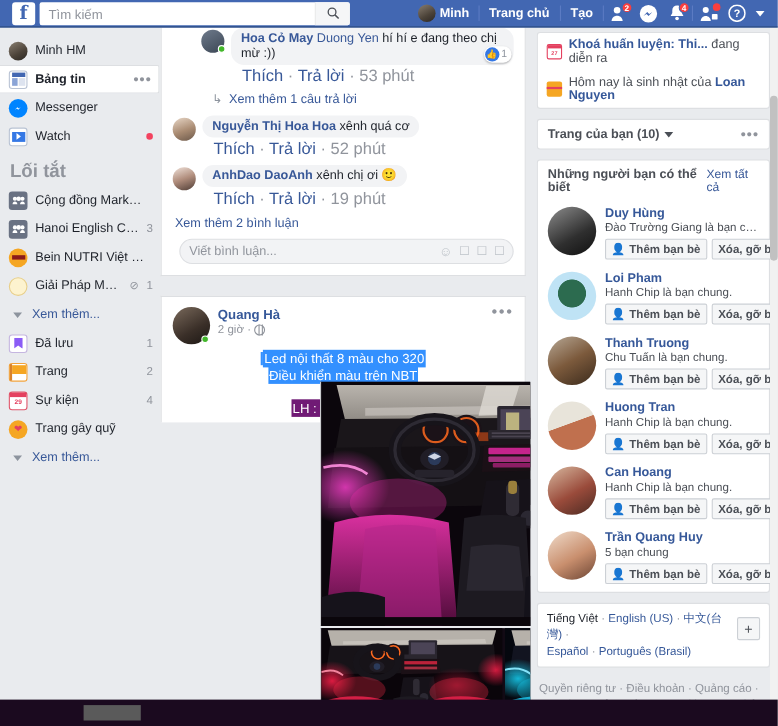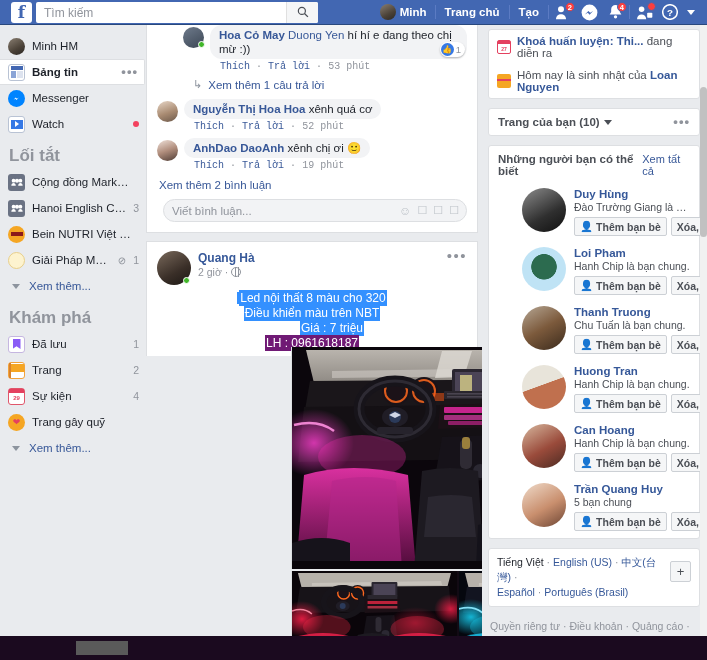--- a/index.html
+++ b/index.html
@@ -158,22 +158,22 @@
     width: 7px; height: 7px; border-radius: 50%;
     background: #42b72a; border: 1.5px solid #fff;
   }
   .bubble {
     background: #f2f3f5; border-radius: 12px;
     padding: 3px 9px; font-size: 11.5px;
     line-height: 14px; display: inline-block;
   }
   .cname { color: #385898; font-weight: bold; }
   .cmeta {
-    font-size: 10px; color: #385898;
-    padding-left: 10px; margin-top: 2px; font-family: Liberation Mono, monospace;
+    font-size: 15px; color: #385898;
+    padding-left: 10px; margin-top: 2px;
   }
   .cmeta .mdot { color: #90949c; }
   .cmeta .tm { color: #90949c; }
   .likepill {
     position: absolute; right: 12px; top: 21px;
     display: flex; align-items: center; gap: 2px;
     background: #fff; border-radius: 9px;
     box-shadow: 0 1px 2px rgba(0,0,0,.25);
     padding: 1px 4px 1px 1px; font-size: 9.5px; color: #8d949e;
   }
@@ -197,21 +197,21 @@
     display: flex; align-items: center; padding: 0 8px;
     font-size: 11.5px; color: #90949c; position: relative;
   }
   .cinput .icons {
     position: absolute; right: 7px; display: flex; gap: 6px;
     align-items: center; color: #bec3c9;
   }
 
   
   #qpost {
-    position: absolute; left: 1px; top: 216px;
+    position: absolute; left: 1px; top: 244px;
     width: 332px; background: #fff;
     border: 1px solid #dddfe2; border-bottom: none;
   }
   .phead { display: flex; padding: 9px 10px 0 10px; }
   .phead .pav {
     width: 34px; height: 34px; border-radius: 50%;
     flex: 0 0 auto; margin-right: 7px; position: relative;
   }
   .pname { font-size: 12px; font-weight: bold; color: #365899; }
   .pmeta { font-size: 10.5px; color: #90949c; display: flex; align-items: center; gap: 3px; margin-top: 1px; }
@@ -272,21 +272,21 @@
     padding: 7px 9px; font-size: 11.5px;
     font-weight: bold; color: #4b4f56;
   }
   .rhead .seeall { margin-left: auto; color: #385898; font-weight: normal; font-size: 11px; }
   .rhead .dots3 { margin-left: auto; color: #90949c; font-size: 13px; letter-spacing: 1px; line-height: 8px; }
   .pcaretd {
     width: 0; height: 0; margin-left: 4px;
     border-left: 4px solid transparent; border-right: 4px solid transparent;
     border-top: 5px solid #4b4f56;
   }
-  .person { display: flex; padding: 4px 9px 7px 9px; margin-left: 24px; }
+  .person { display: flex; padding: 4px 9px 7px 9px; }
   .person .pav2 {
     width: 44px; height: 44px; border-radius: 50%;
     flex: 0 0 auto; margin-right: 8px; overflow: hidden;
   }
   .person .pinfo { flex: 1 1 auto; min-width: 0; }
   .person .pn { font-size: 11.5px; font-weight: bold; color: #365899; }
   .person .pm { font-size: 10.5px; color: #4b4f56; margin-top: 1px; white-space: nowrap; overflow: hidden; text-overflow: ellipsis; }
   .pbtns { display: flex; gap: 4px; margin-top: 4px; }
   .btn {
     background: #f5f6f7; border: 1px solid #ccd0d5; border-radius: 2px;
@@ -481,21 +481,20 @@
       <span class="lbl">Giải Pháp Mark...</span>
       <span class="cnt" style="font-size:10px">⊘</span>
       <span class="cnt">1</span>
     </div>
 
     <div class="lnav">
       <span class="tri" style="margin-left:4px"></span>
       <span class="lmore lbl" style="margin-left:2px">Xem thêm...</span>
     </div>
 
-    <div class="lhead">Khám phá</div>
 
     <div class="lnav">
       <div class="sq" style="background:#fff;border:1px solid #c5b6e0;display:flex;align-items:center;justify-content:center">
         <div style="width:8px;height:10px;background:#8b5cf6;clip-path:polygon(0 0,100% 0,100% 100%,50% 72%,0 100%)"></div>
       </div>
       <span class="lbl">Đã lưu</span>
       <span class="cnt">1</span>
     </div>
 
 

